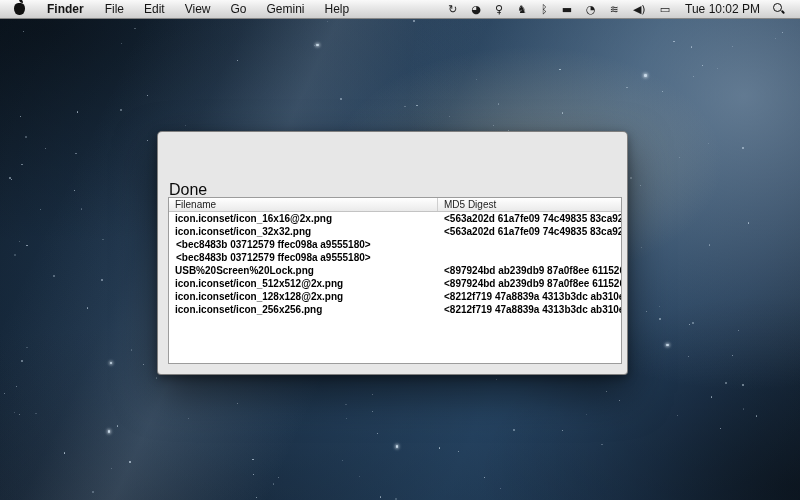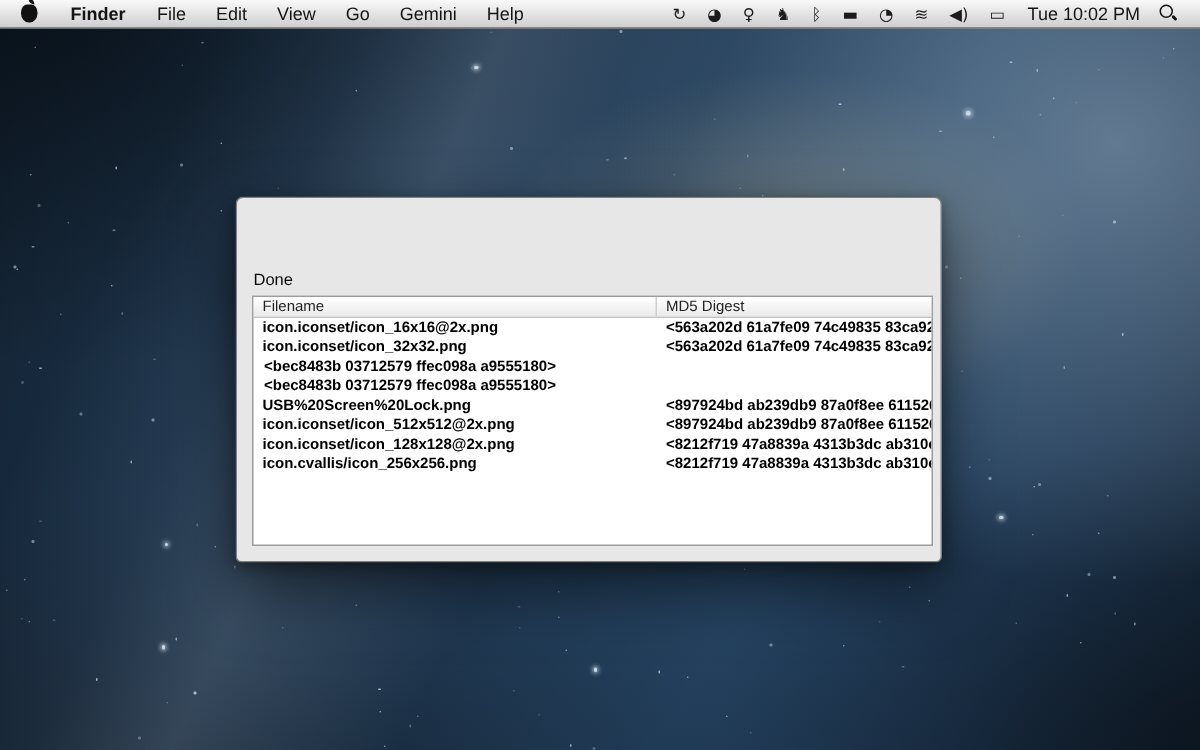--- a/index.html
+++ b/index.html
@@ -92,21 +92,21 @@
     border:1px solid #9c9c9c; border-radius:4px;
     font-size:11px; color:#111; text-align:center; line-height:17px;
     box-shadow:0 1px 0 rgba(255,255,255,0.55);
   }
   .path-text {
     position:absolute; left:104px; top:27px; right:8px; height:19px;
     font-size:11px; line-height:19px; color:#0a0a0a;
     white-space:nowrap; overflow:hidden;
   }
   .done-text {
-    position:absolute; left:11px; top:49px; font-size:11px; color:#0a0a0a;
+    position:absolute; left:11px; top:49px; font-size:16px; color:#0a0a0a;
   }
 
   
   .table {
     position:absolute; left:10px; top:65px; width:454px; height:167px;
     background:#fff; border:1px solid #9c9c9c;
     display:flex; flex-direction:column; overflow:hidden;
   }
   .thead {
     display:flex; height:14px; flex:0 0 14px;
@@ -368,18 +368,18 @@
           <div class="cell-file">icon.iconset/icon_512x512@2x.png</div>
           <div class="cell-md5">&lt;897924bd ab239db9 87a0f8ee 611526c5&gt;</div>
         </div>
 
         <div class="row">
           <div class="cell-file">icon.iconset/icon_128x128@2x.png</div>
           <div class="cell-md5">&lt;8212f719 47a8839a 4313b3dc ab310e39&gt;</div>
         </div>
 
         <div class="row">
-          <div class="cell-file">icon.cvallis/icon_256x256.png</div>
+          <div class="cell-file">icon.iconset/icon_256x256.png</div>
           <div class="cell-md5">&lt;8212f719 47a8839a 4313b3dc ab310e39&gt;</div>
         </div>
       </div>
   </div>
 </div>
 
 </body></html>

